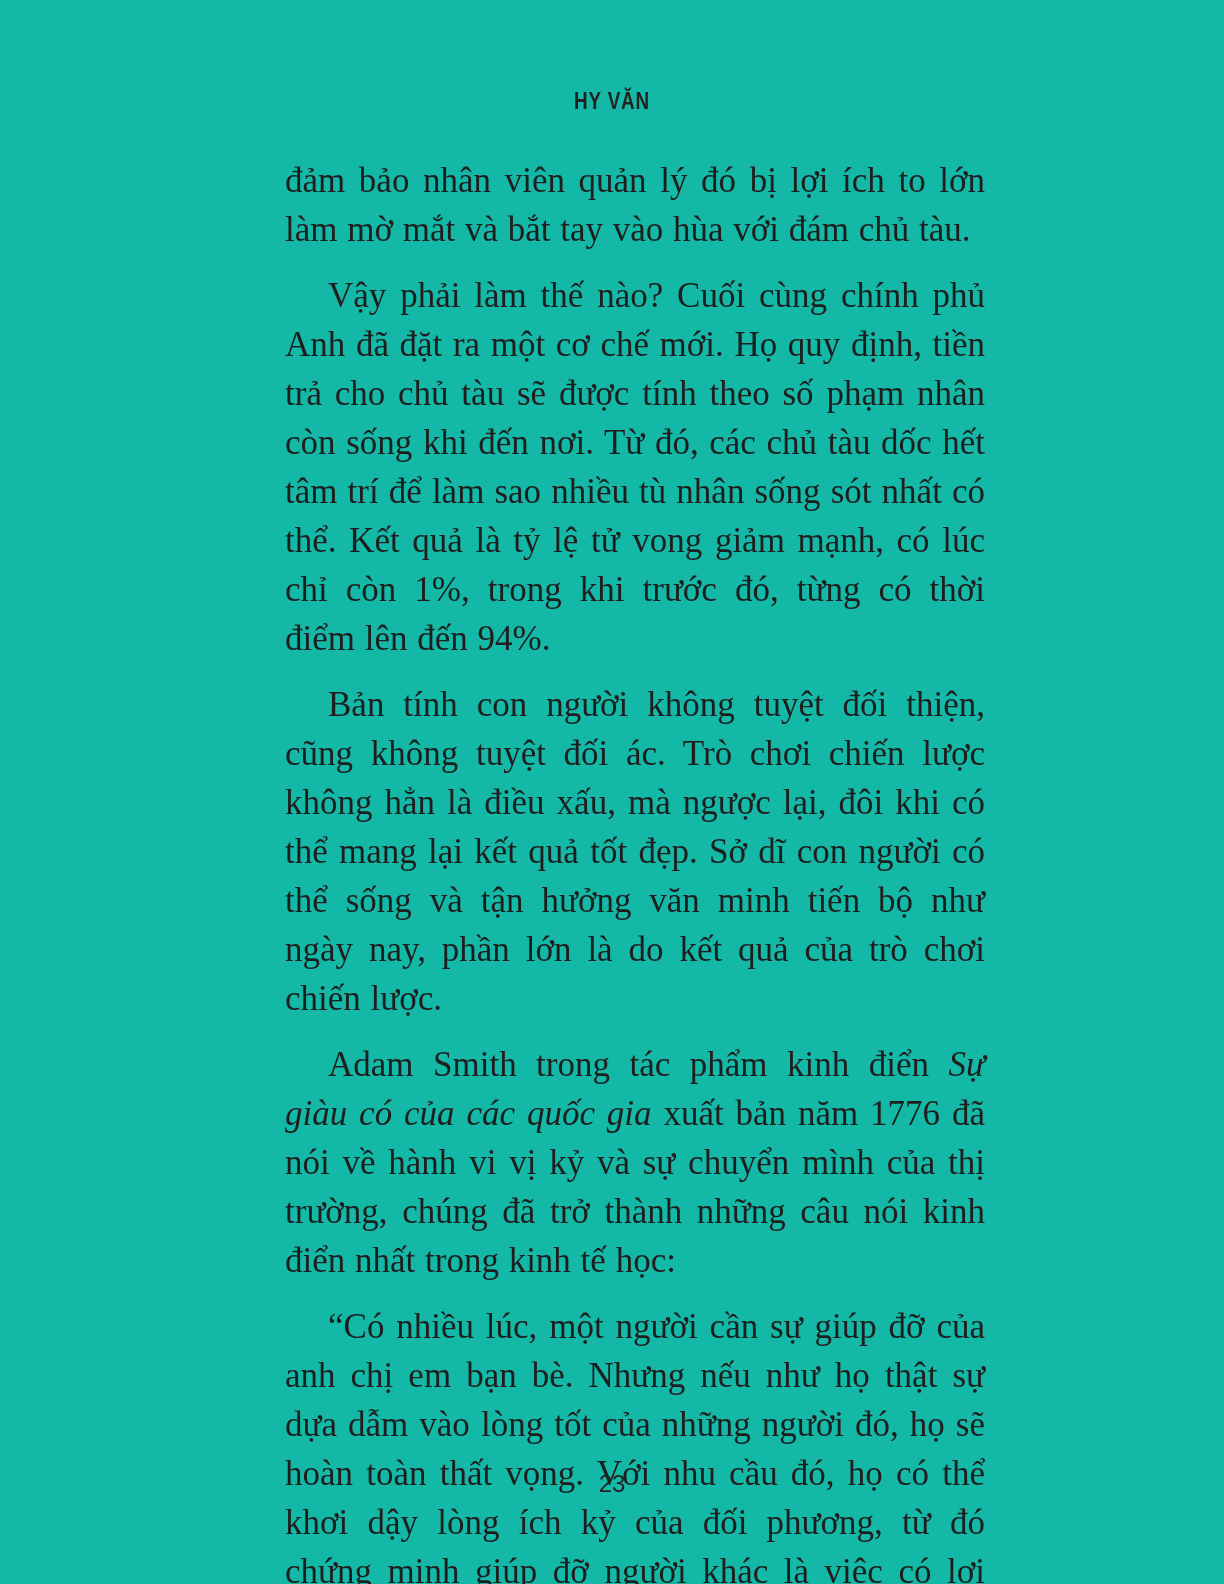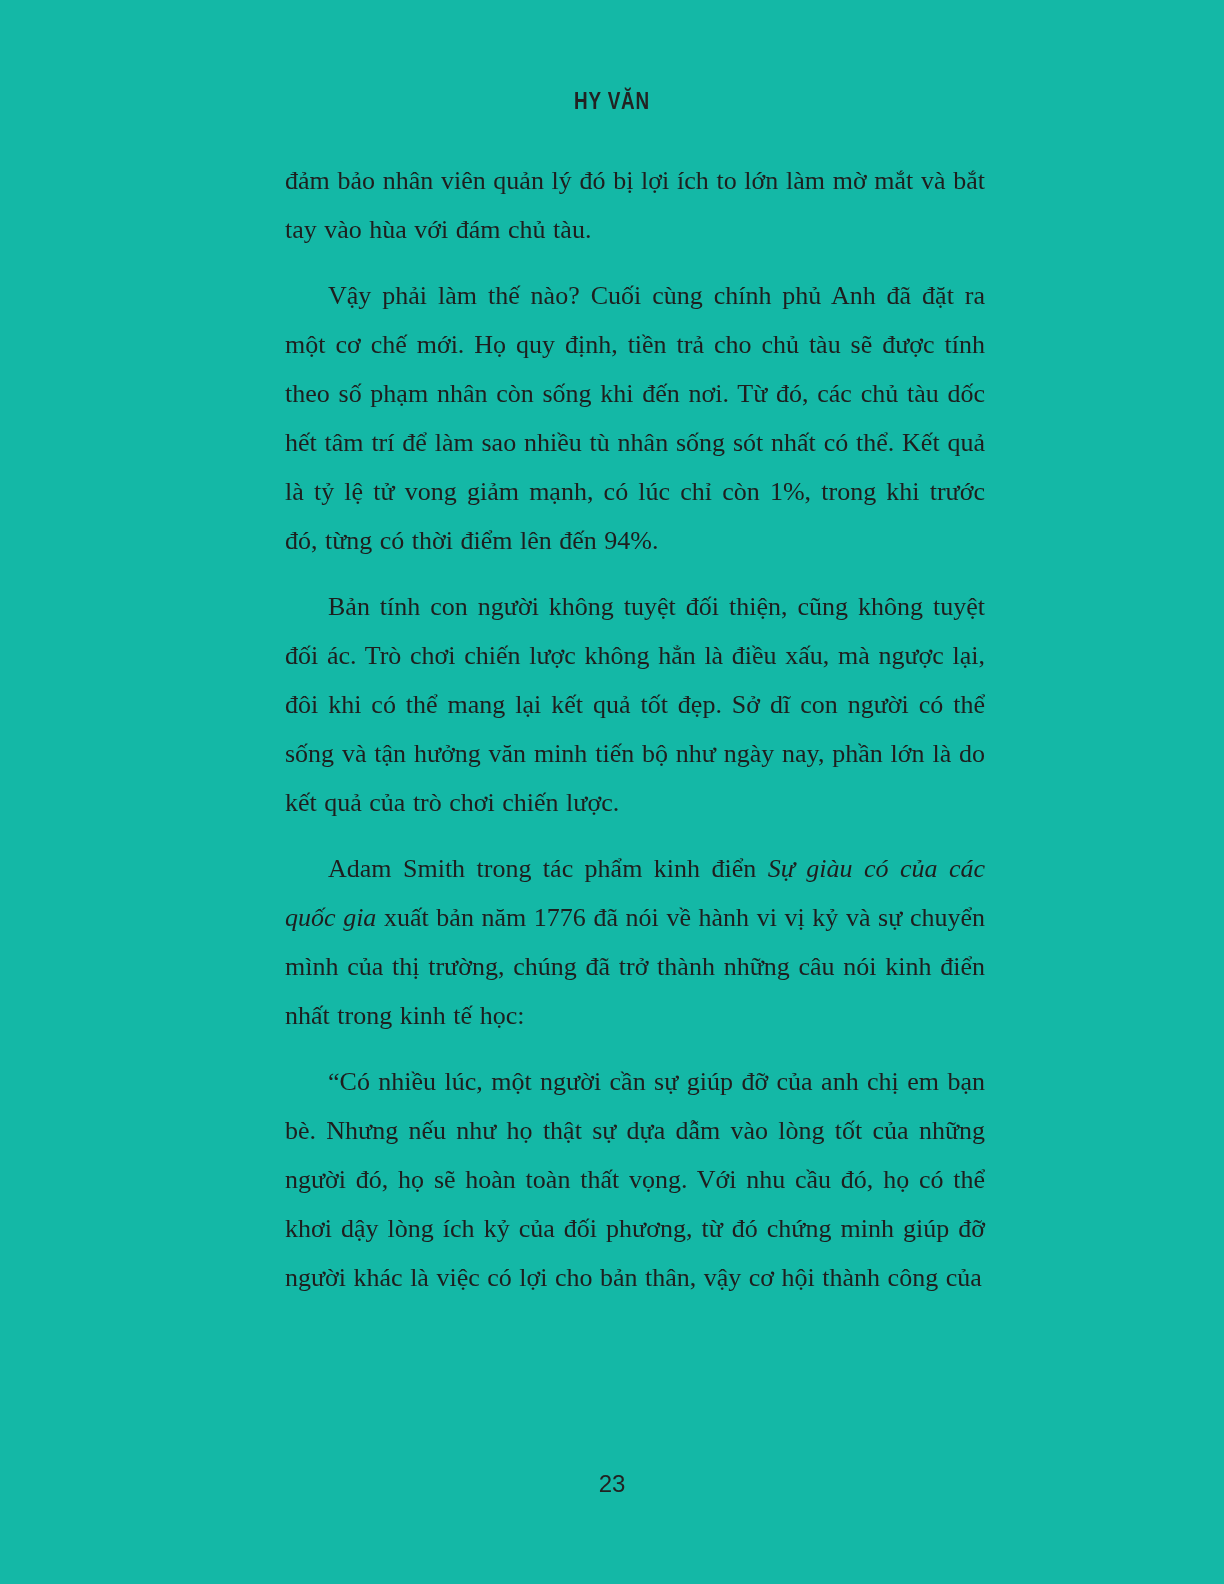--- a/index.html
+++ b/index.html
@@ -30,21 +30,21 @@
     color: #222222;
     transform: scaleX(0.82);
   }
   .text-block {
     position: absolute;
     left: 285px;
     top: 156px;
     width: 700px;
   }
   .para {
-    font-size: 26px;
+    font-size: 35px;
     line-height: 49px;
     text-align: justify;
     margin-bottom: 17px;
     color: #1e1e1e;
     word-spacing: 1px;
   }
   .para.indent { text-indent: 43px; }
   .para em { font-style: italic; }
   .page-number {
     position: absolute;

